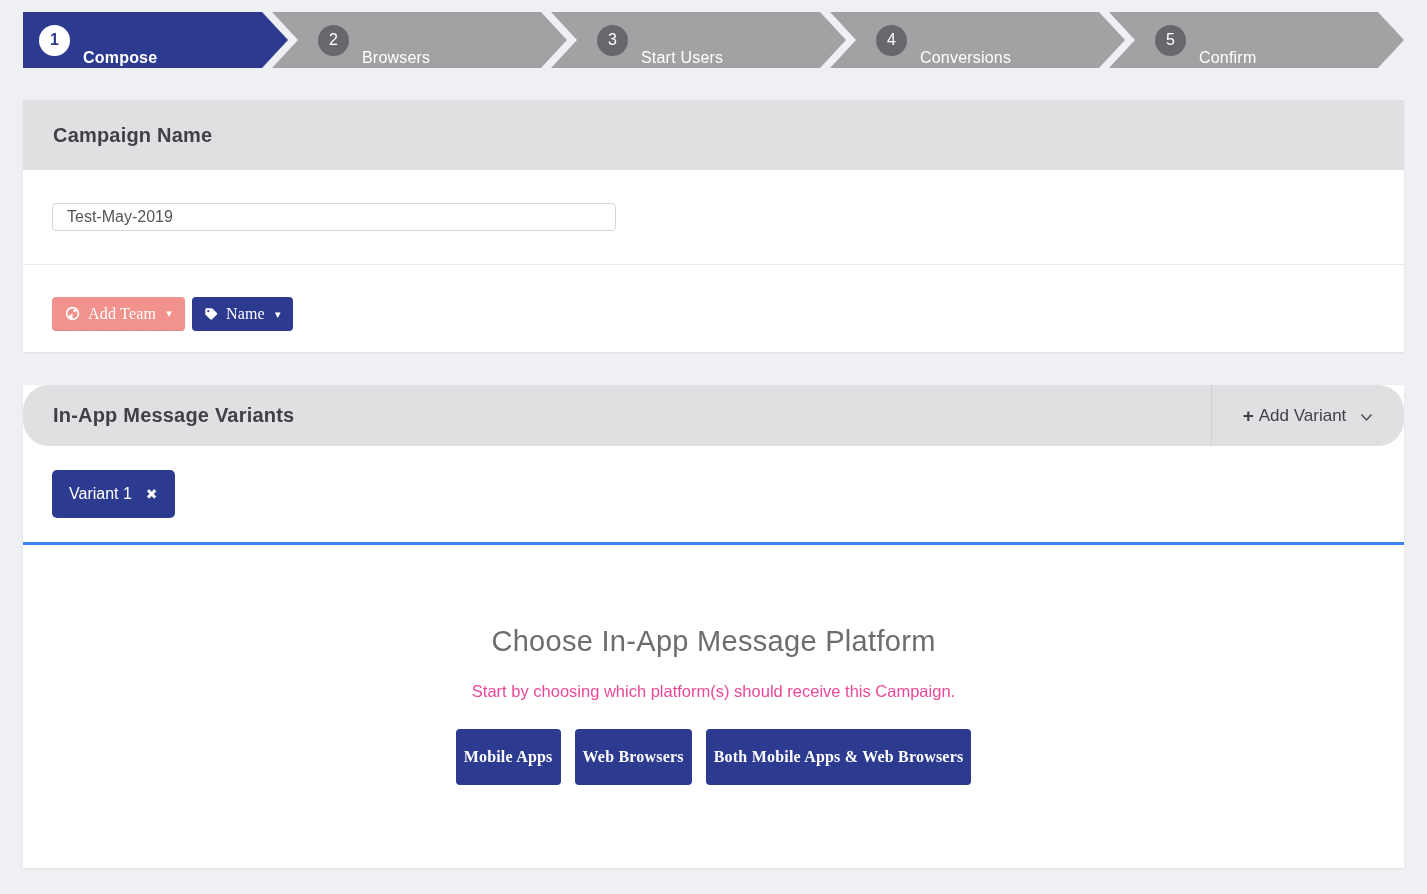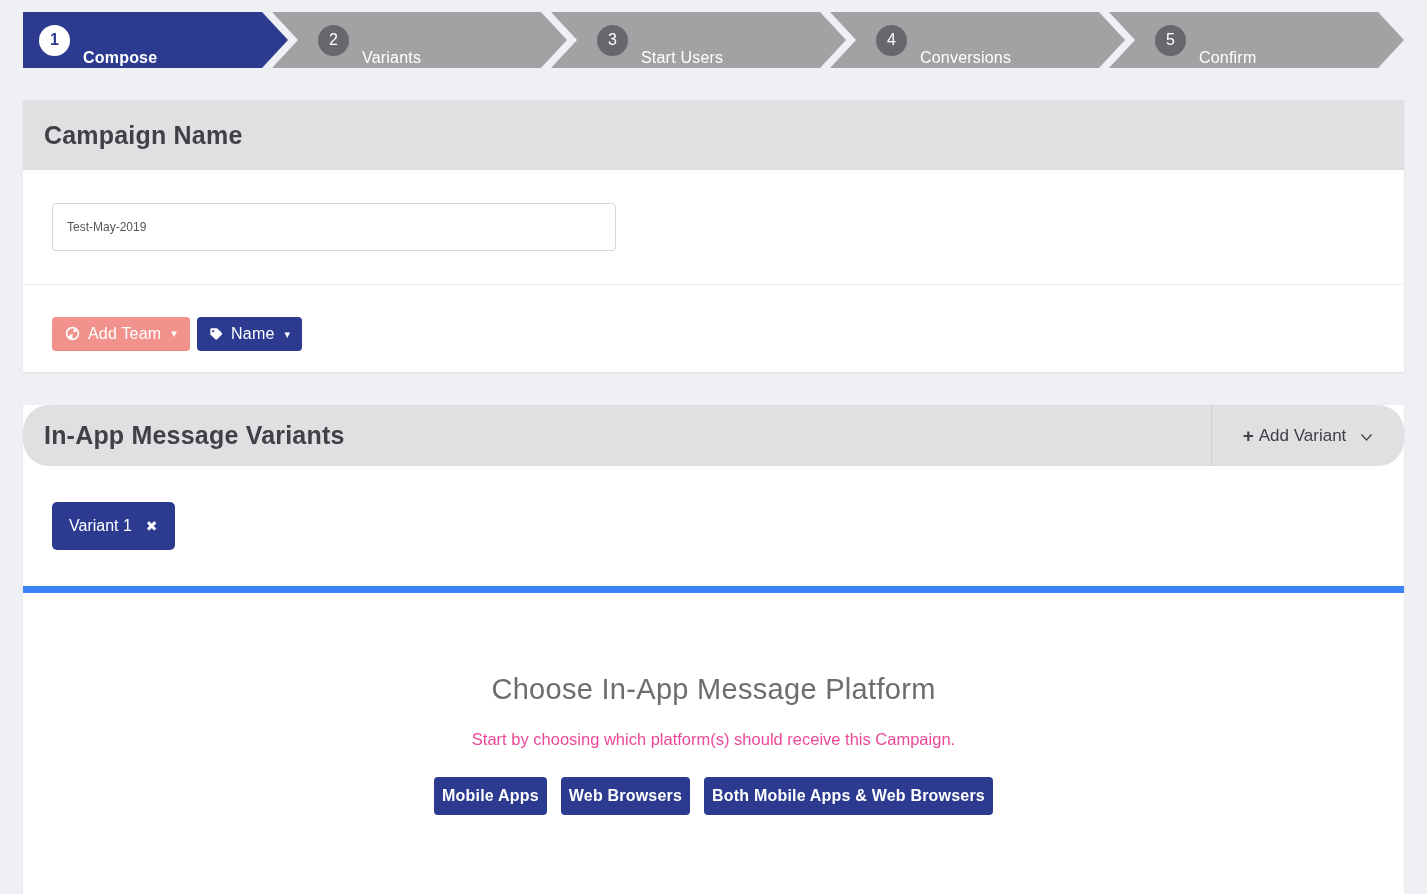--- a/index.html
+++ b/index.html
@@ -56,55 +56,55 @@
   .panel-1 { margin-top:32px; }
   .panel-2 { margin-top:33px; }
   .panel-header {
     background:#e0e0e3;
     display:flex;
     align-items:center;
   }
   .panel-1 .panel-header { height:70px; }
   .panel-2 .panel-header { height:61px; justify-content:space-between;border-radius:26px; }
   .panel-title {
-    font-size:25px;
+    font-size:20px;
     font-weight:bold;
     color:#3f4144;
-    padding-left:21px;
+    padding-left:30px;
     letter-spacing:.2px;
   }
 
   
   .input-row { padding:33px 29px 33px 29px; }
   .name-input {
-    width:564px; height:48px;
+    width:564px; height:28px;
     border:1px solid #d6d6da;
     border-radius:4px;
     padding:0 14px;
-    font-size:12px;
+    font-size:16px;
     color:#54555a;
     font-family:inherit;
     outline:none;
     background:#fff;
   }
   .divider { border-top:1px solid #ebebed; }
   .button-row {
     padding:32px 29px 21px 29px;
     display:flex;
     gap:7px;
   }
   .btn {
     display:inline-flex;
     align-items:center;
     justify-content:center;
     border:none;
     border-radius:4px;
     color:#fff;
     font-size:16px;
-    font-family:Liberation Sans, sans-serif;
+    font-family:Liberation Serif, serif;
     cursor:pointer;
     letter-spacing:.2px;
   }
   .btn-add-team {
     height:34px;
     background:#f2928d;
     padding:0 13px;
     border-bottom:1px dashed #dd827d;
   }
   .btn-tags {
@@ -124,22 +124,22 @@
     justify-content:center;
     border-left:1px dotted #bfbfc3;
     cursor:pointer;
     color:#3f4144;
   }
   .add-variant .plus { font-weight:bold; font-size:19px; margin-right:5px; }
   .add-variant .label { font-size:17px; }
   .add-variant svg { margin-left:14px; margin-top:3px; }
 
   .variant-row {
-    padding:36px 29px;
-    border-bottom:7px solid #3b82f6;
+    padding:24px 29px;
+    border-bottom:3px solid #3b82f6;
   }
   .variant-chip {
     height:48px;
     background:#2c3b90;
     border-radius:5px;
     padding:0 17px;
     display:inline-flex;
     align-items:center;
     color:#fff;
     font-size:16px;
@@ -162,37 +162,37 @@
     font-size:16.5px;
     color:#ec4899;
   }
   .platform-buttons {
     margin-top:28px;
     display:flex;
     justify-content:center;
     gap:14px;
   }
   .btn-platform {
-    height:38px;
+    height:56px;
     background:#2c3b90;
     padding:0 8px;
     font-weight:bold;
   }
 </style>
 </head>
 <body>
 
 <div class="stepper">
   <div class="step first active">
     <span class="step-badge">1</span>
     <span class="step-label">Compose</span>
   </div>
   <div class="step">
     <span class="step-badge">2</span>
-    <span class="step-label">Variants</span>
+    <span class="step-label">Browsers</span>
   </div>
   <div class="step">
     <span class="step-badge">3</span>
     <span class="step-label">Start Users</span>
   </div>
   <div class="step">
     <span class="step-badge">4</span>
     <span class="step-label">Conversions</span>
   </div>
   <div class="step">

